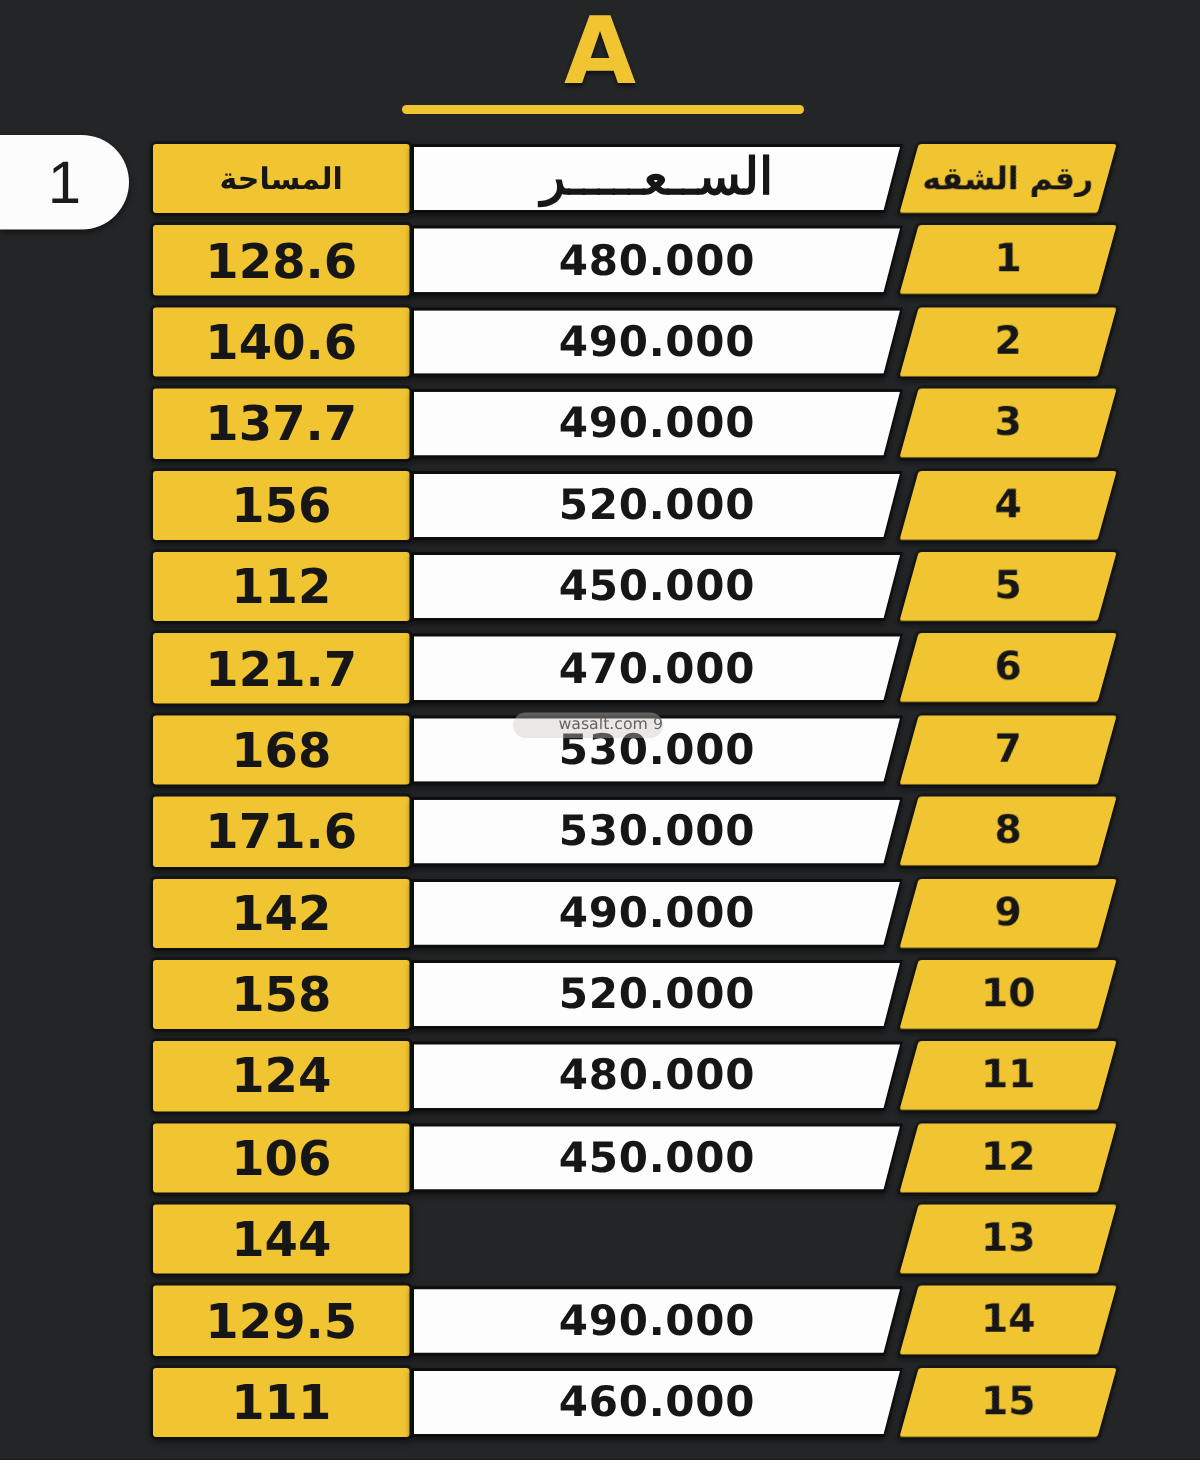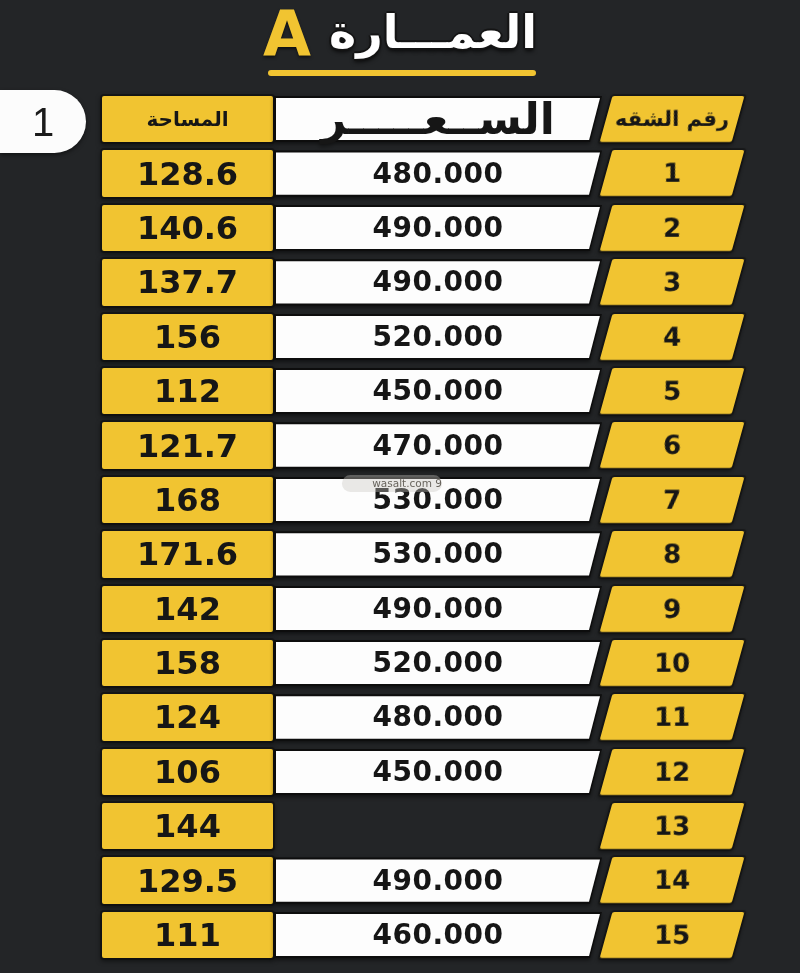--- a/index.html
+++ b/index.html
@@ -72,42 +72,41 @@
     box-shadow:0 0 0 2px rgba(12,12,12,.45);
   }
   .cell-no .txt{transform:skewX(15.5deg);}
   .cell .txt{position:relative;z-index:2;line-height:1;color:#161616;}
 
   .area-val{font-size:32px;font-weight:800;}
   .price-val{font-size:28px;font-weight:800;letter-spacing:.5px;}
   .no-val{font-size:26px;font-weight:800;}
 
   .row-header .area-val{font-size:20px;direction:rtl;}
-  .row-header .price-val{font-size:44px;direction:rtl;letter-spacing:0;}
+  .row-header .price-val{font-size:34px;direction:rtl;letter-spacing:0;font-family:Liberation Serif, serif;}
   .row-header .no-val{font-size:21px;direction:rtl;}
 
   
   .watermark{
     position:absolute;left:342px;top:475px;width:100px;height:17px;
     background:rgba(200,198,192,.38);border-radius:9px;
     display:flex;align-items:center;justify-content:flex-end;
     z-index:6;
   }
   .watermark span{
     font-size:10.5px;color:rgba(96,92,84,.95);line-height:1;white-space:nowrap;
   }
 </style>
 </head>
 <body>
 
 <div class="stage">
 
   <div class="title-wrap">
     <span class="title-letter">A</span>
-    <span class="title-word">العمـــارة</span>
   </div>
   <div class="title-underline"></div>
 
   <div class="page-badge">
     <span>1</span>
   </div>
 
   <div class="table" id="table">
     <div class="row row-header">
       <div class="cell cell-area">

